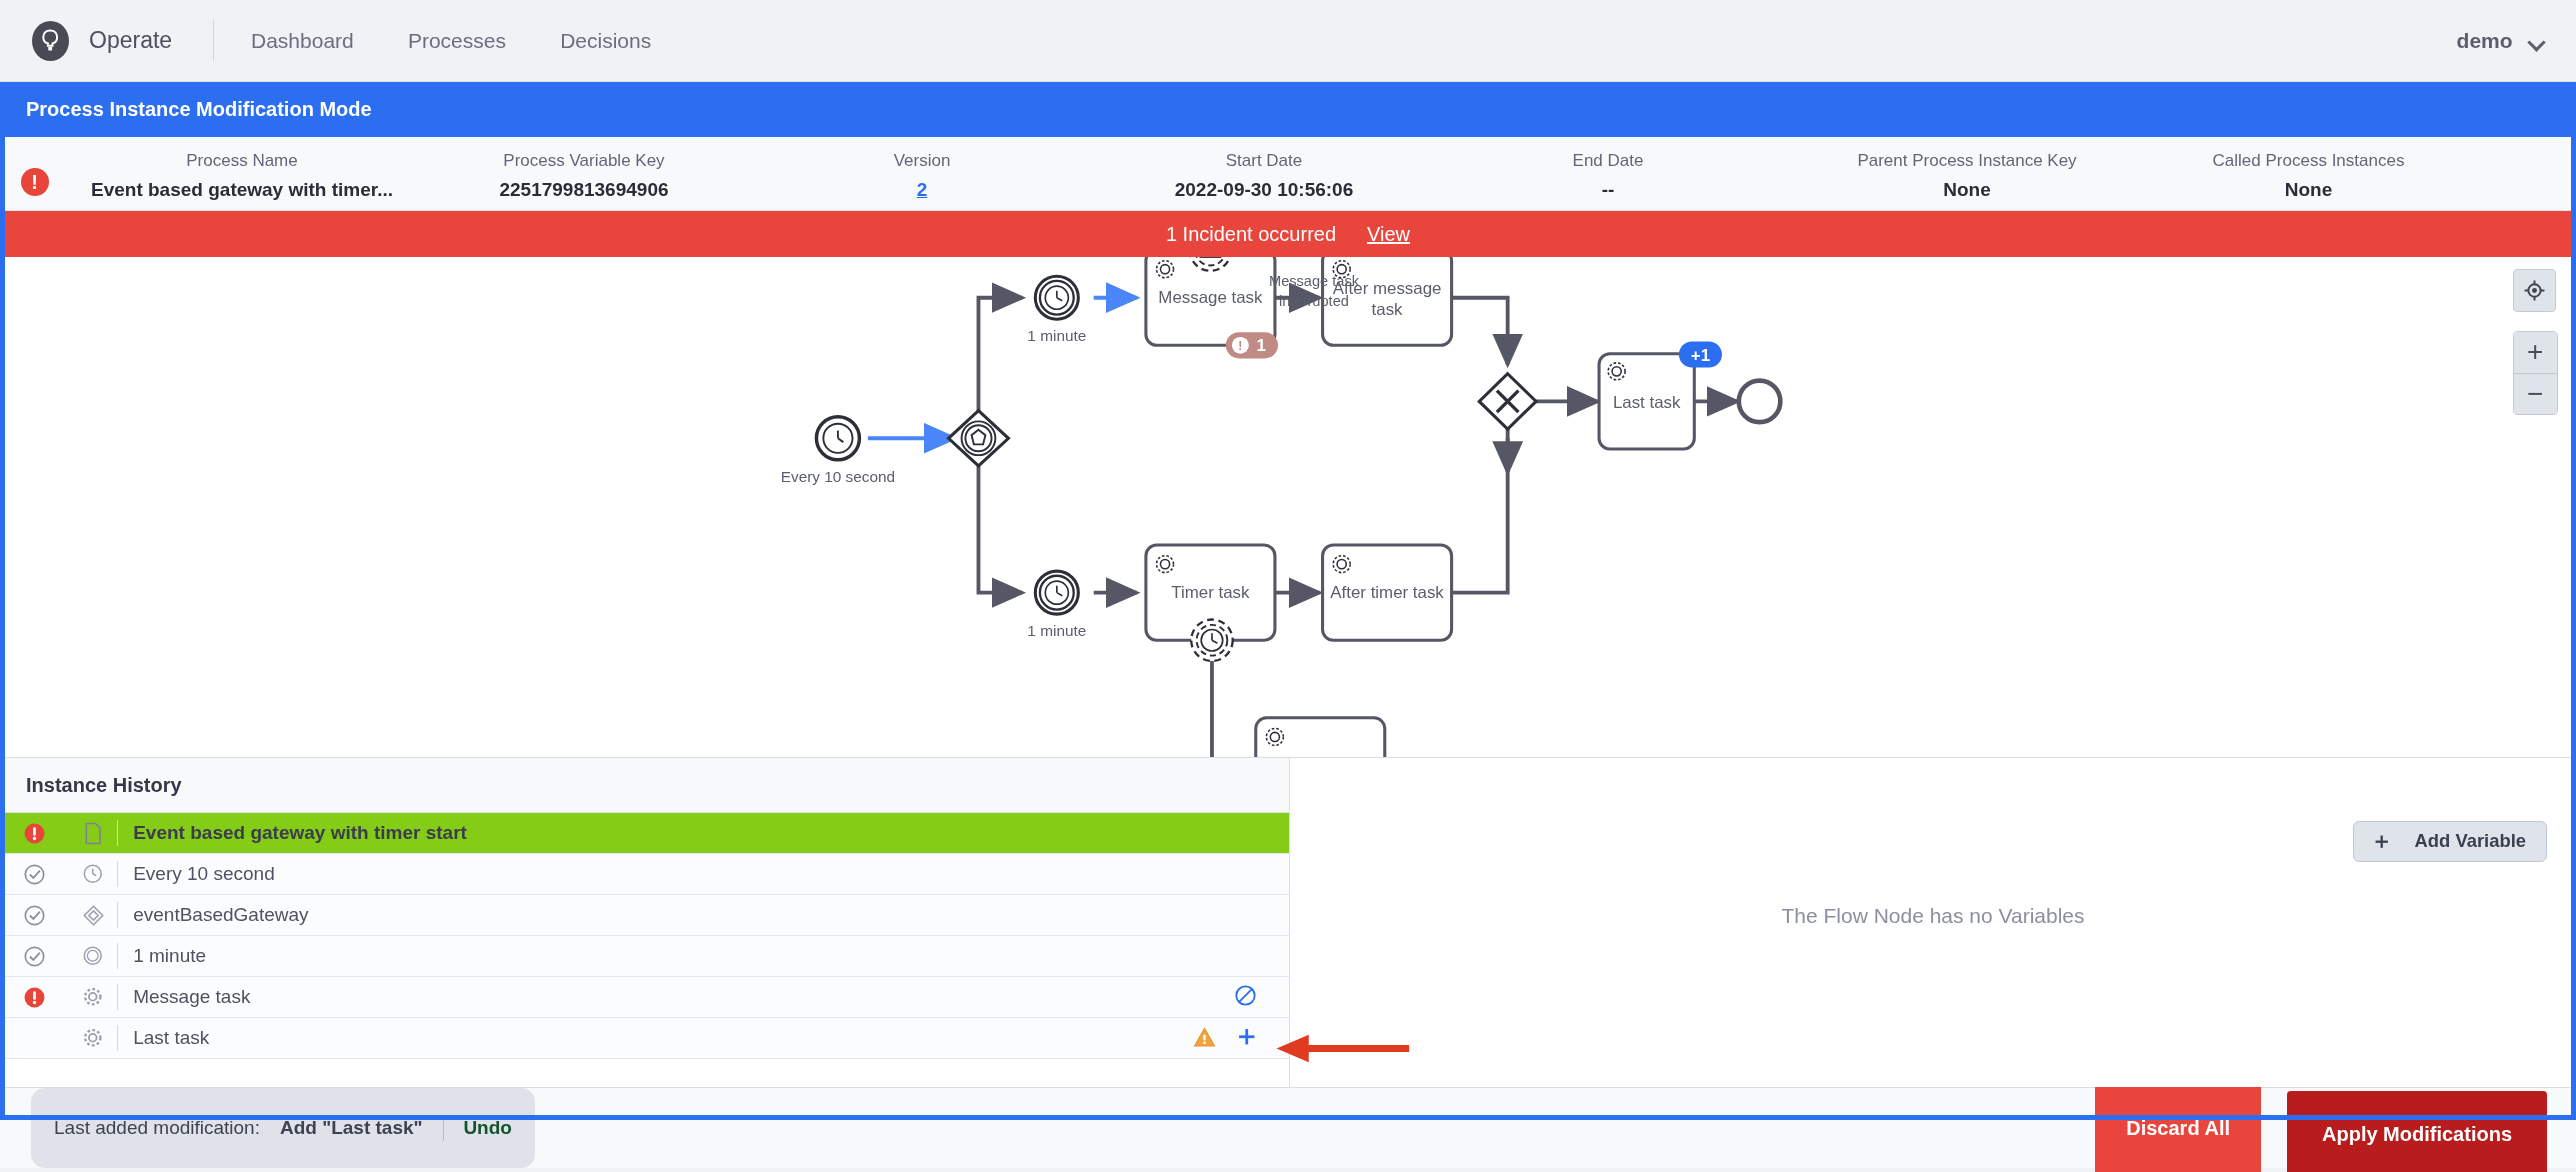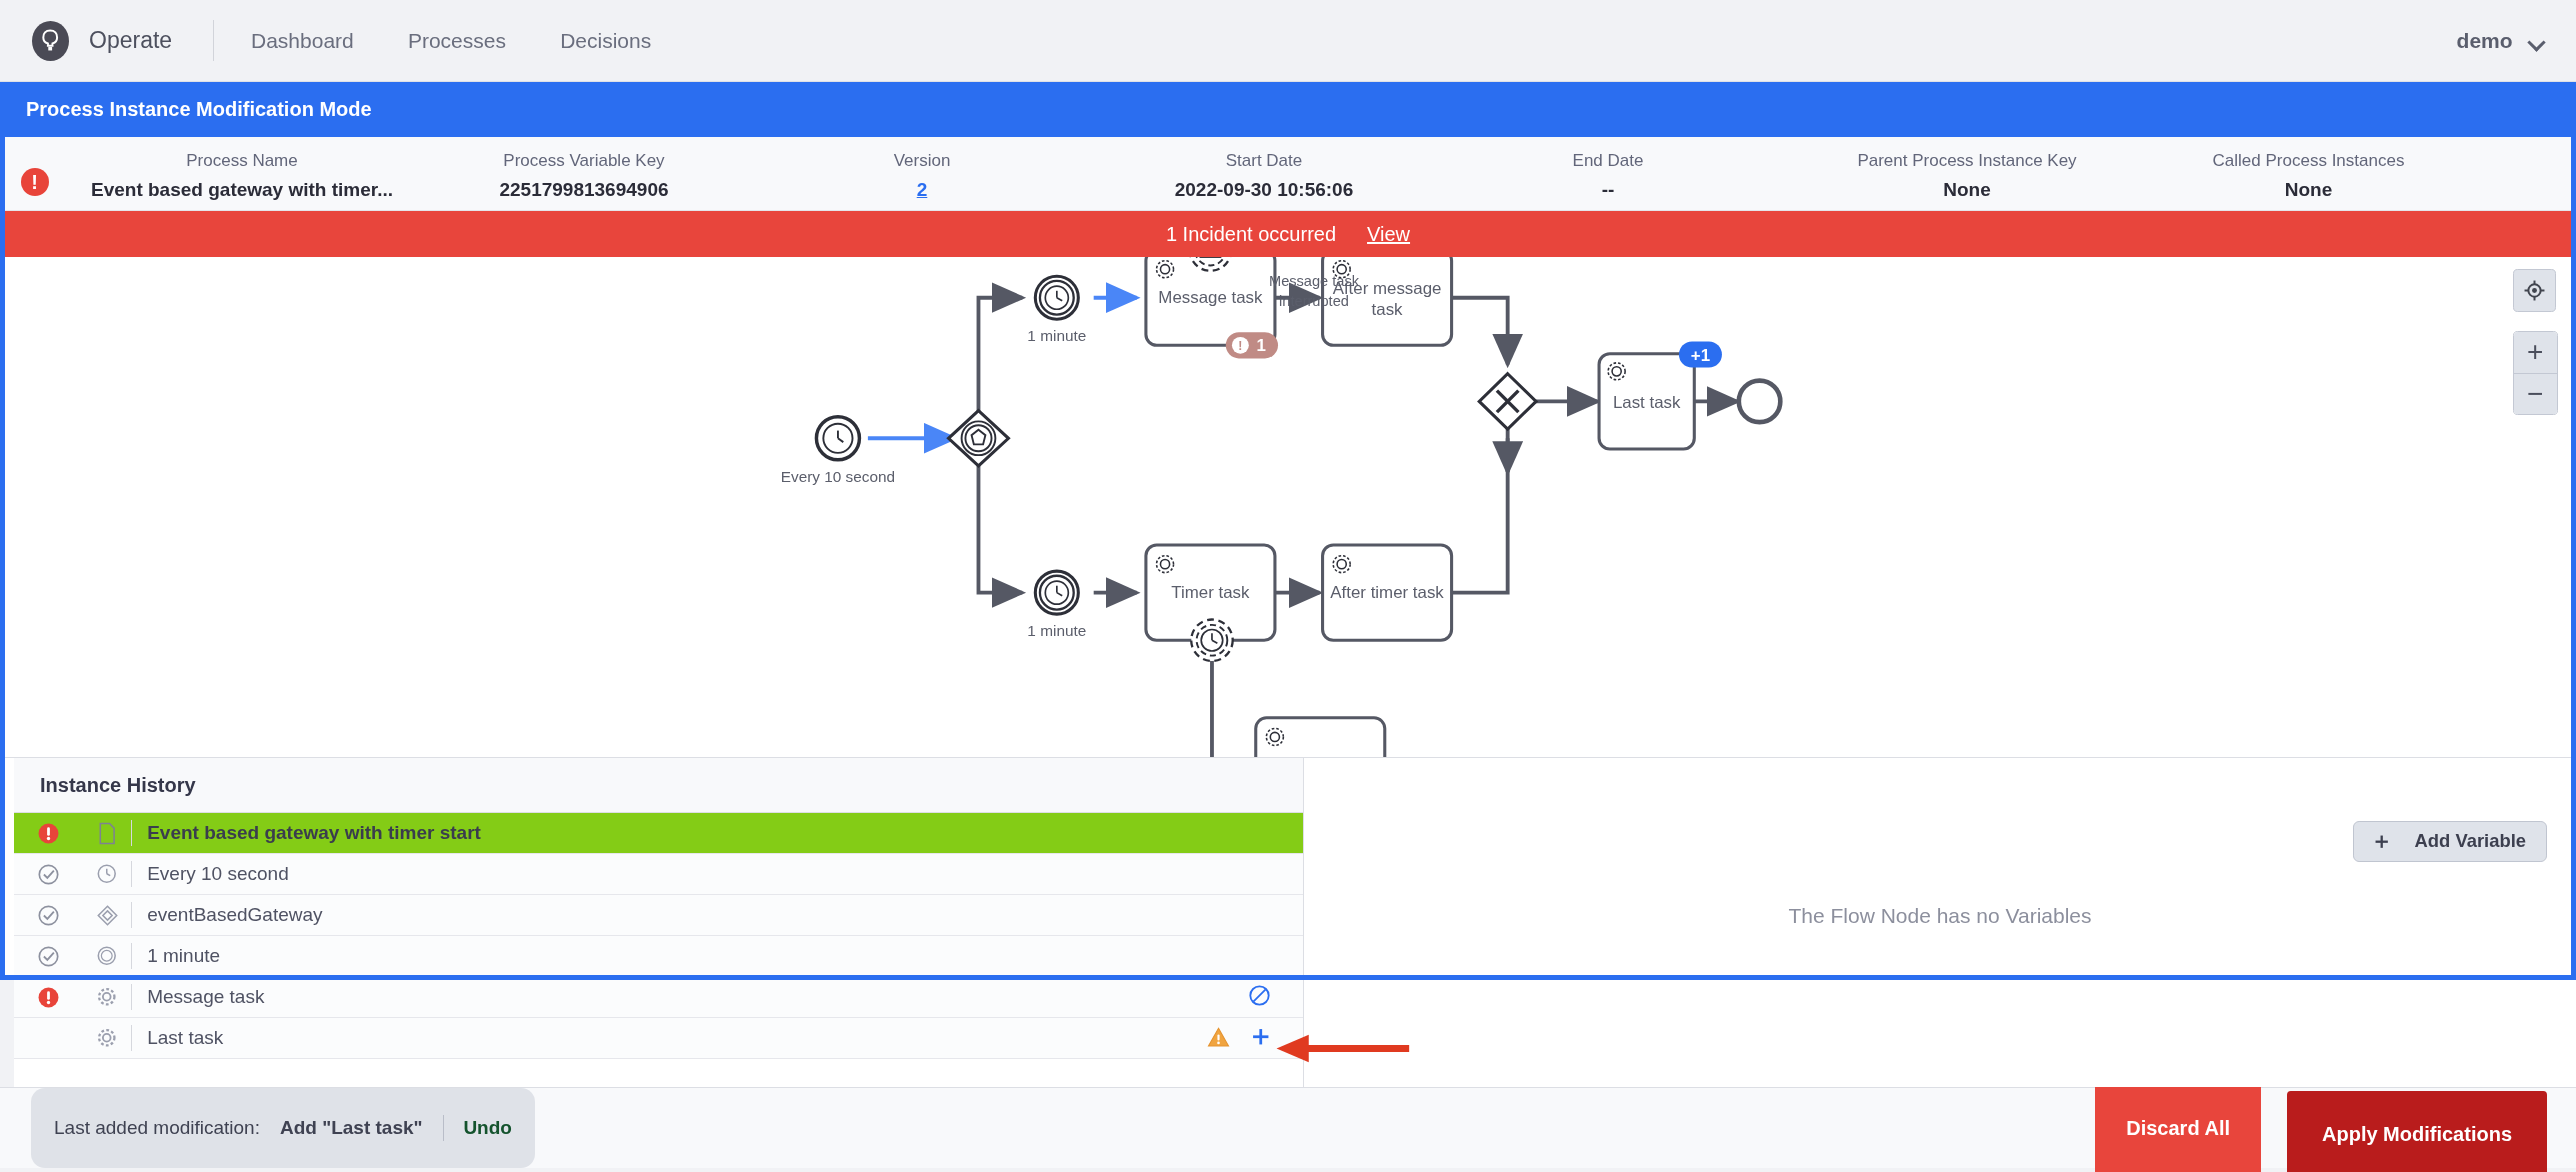--- a/index.html
+++ b/index.html
@@ -2,21 +2,21 @@
 <html style="font-size:12.3px"><head>
 <meta charset="utf-8">
 <style>
   * { box-sizing: border-box; margin: 0; padding: 0; }
   html, body {
     width: 2576px; height: 1172px;
     font-family: "Liberation Sans", sans-serif;
     background: #f1f2f5;
     overflow: hidden;
   }
-  .app { position: relative; width: 2576px; height: 980px; background: #fff; }
+  .app { position: relative; width: 2576px; height: 1120px; background: #fff; }
 
   
   .topnav {
     height: 82px; background: #f1f2f5;
     display: flex; align-items: center;
     padding: 0 31px 0 32px;
     border-bottom: 0.8px solid #e0e1e6;
   }
   .brand { display: flex; align-items: center; gap: 20px; }
   .logo {
@@ -95,21 +95,21 @@
     display:flex; align-items:center; justify-content:center; cursor:pointer;
   }
   .zc-group { display:flex; flex-direction: column; border:0.8px solid #c3c8d3; border-radius: 4.6px; overflow:hidden; }
   .zc-group .zc-item {
     width: 43px; height: 41px; background:#dfe3ea; display:flex; align-items:center; justify-content:center;
     cursor:pointer; font-size: 28px; color:#4a4e5c; line-height: 1;
   }
   .zc-group .zc-item + .zc-item { border-top: 0.8px solid #c3c8d3; }
 
   
-  .panels { display: flex; height: 330px; border-top: 0.8px solid #dcdee4; padding-left: 14px; }
+  .panels { display: flex; height: 330px; border-top: 0.8px solid #dcdee4; }
   .panel-history { width: 1290px; border-right: 0.8px solid #dcdee4; display:flex; flex-direction: column; background:#fff;}
   .panel-vars { flex: 1; display:flex; flex-direction: column; background:#fff; position:relative;}
   .panel-head {
     height: 55px; background: #f8f9fb; border-bottom: 0.8px solid #dcdee4;
     display: flex; align-items: center; padding-left: 26px;
     font-size: 20px; font-weight: 700; color: #35374a;
   }
   .hist-list { flex: 1; overflow: hidden; }
   .hist-row {
     display: flex; align-items: center; height: 41px;

